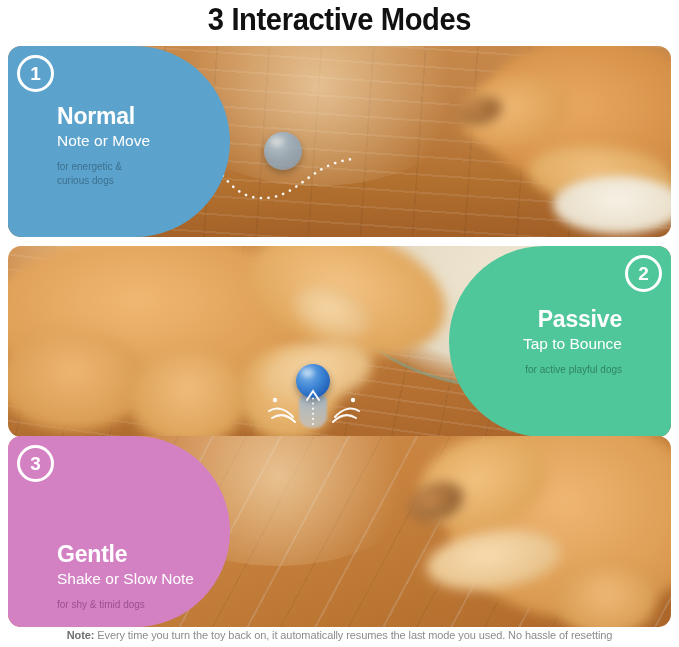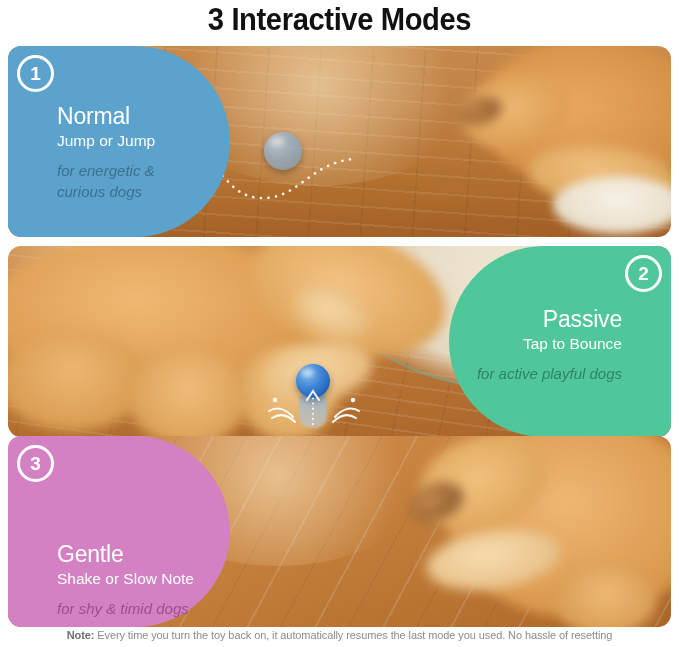--- a/index.html
+++ b/index.html
@@ -122,31 +122,30 @@
   }
   .badge.tl { left:9px;  top:9px; }
   .badge.tr { right:9px; top:9px; }
   .b-blue  { background:#5ba3cc; }
   .b-green { background:#50c79a; }
   .b-pink  { background:#d481c4; }
 
   
   .copy { position:absolute; color:#ffffff; }
   .copy .mode-name {
-    font-size:23px; font-weight:400; letter-spacing:-0.2px; line-height:1.05;
+    font-size:23px; font-weight:700; letter-spacing:-0.2px; line-height:1.05;
     color:#ffffff;
   }
   .copy .mode-action {
     font-size:15.5px; font-weight:400; line-height:1.25; margin-top:3px;
     color:#ffffff;
   }
   .copy .mode-desc {
-    font-size:15px; font-weight:400; line-height:1.45; margin-top:9px;
+    font-size:10px; font-weight:400; line-height:1.45; margin-top:9px;
     white-space:pre-line;
-    font-style:italic;
   }
   #copy1 { left:57px; top:104px; }
   #copy1 .mode-desc { color:#3d6f8e; }
   #copy2 { right:40px; top:307px; text-align:right; }
   #copy2 .mode-desc { color:#2f8466; }
   #copy3 { left:57px; top:495px;margin-top:47px; }
   #copy3 .mode-desc { color:#9b4f8d; }
 
   
   .note {
@@ -196,21 +195,21 @@
     </div>
 
     <div class="overlay left ov-blue"></div>
     <div class="badge tl b-blue">
       <span>1</span>
     </div>
   </div>
 
   <div class="copy" id="copy1">
     <div class="mode-name">Normal</div>
-    <div class="mode-action">Jump or Jump</div>
+    <div class="mode-action">Note or Move</div>
     <div class="mode-desc">for energetic &amp;
 curious dogs</div>
   </div>
 
   <div class="panel" id="panel2">
     <div class="photo">
       <div class="wood"></div>
       <div class="glow" style="left:-40px;top:-70px;width:280px;height:190px;"></div>
 
       <div class="rug" style="left:330px;top:-96px;width:340px;height:240px;"></div>

